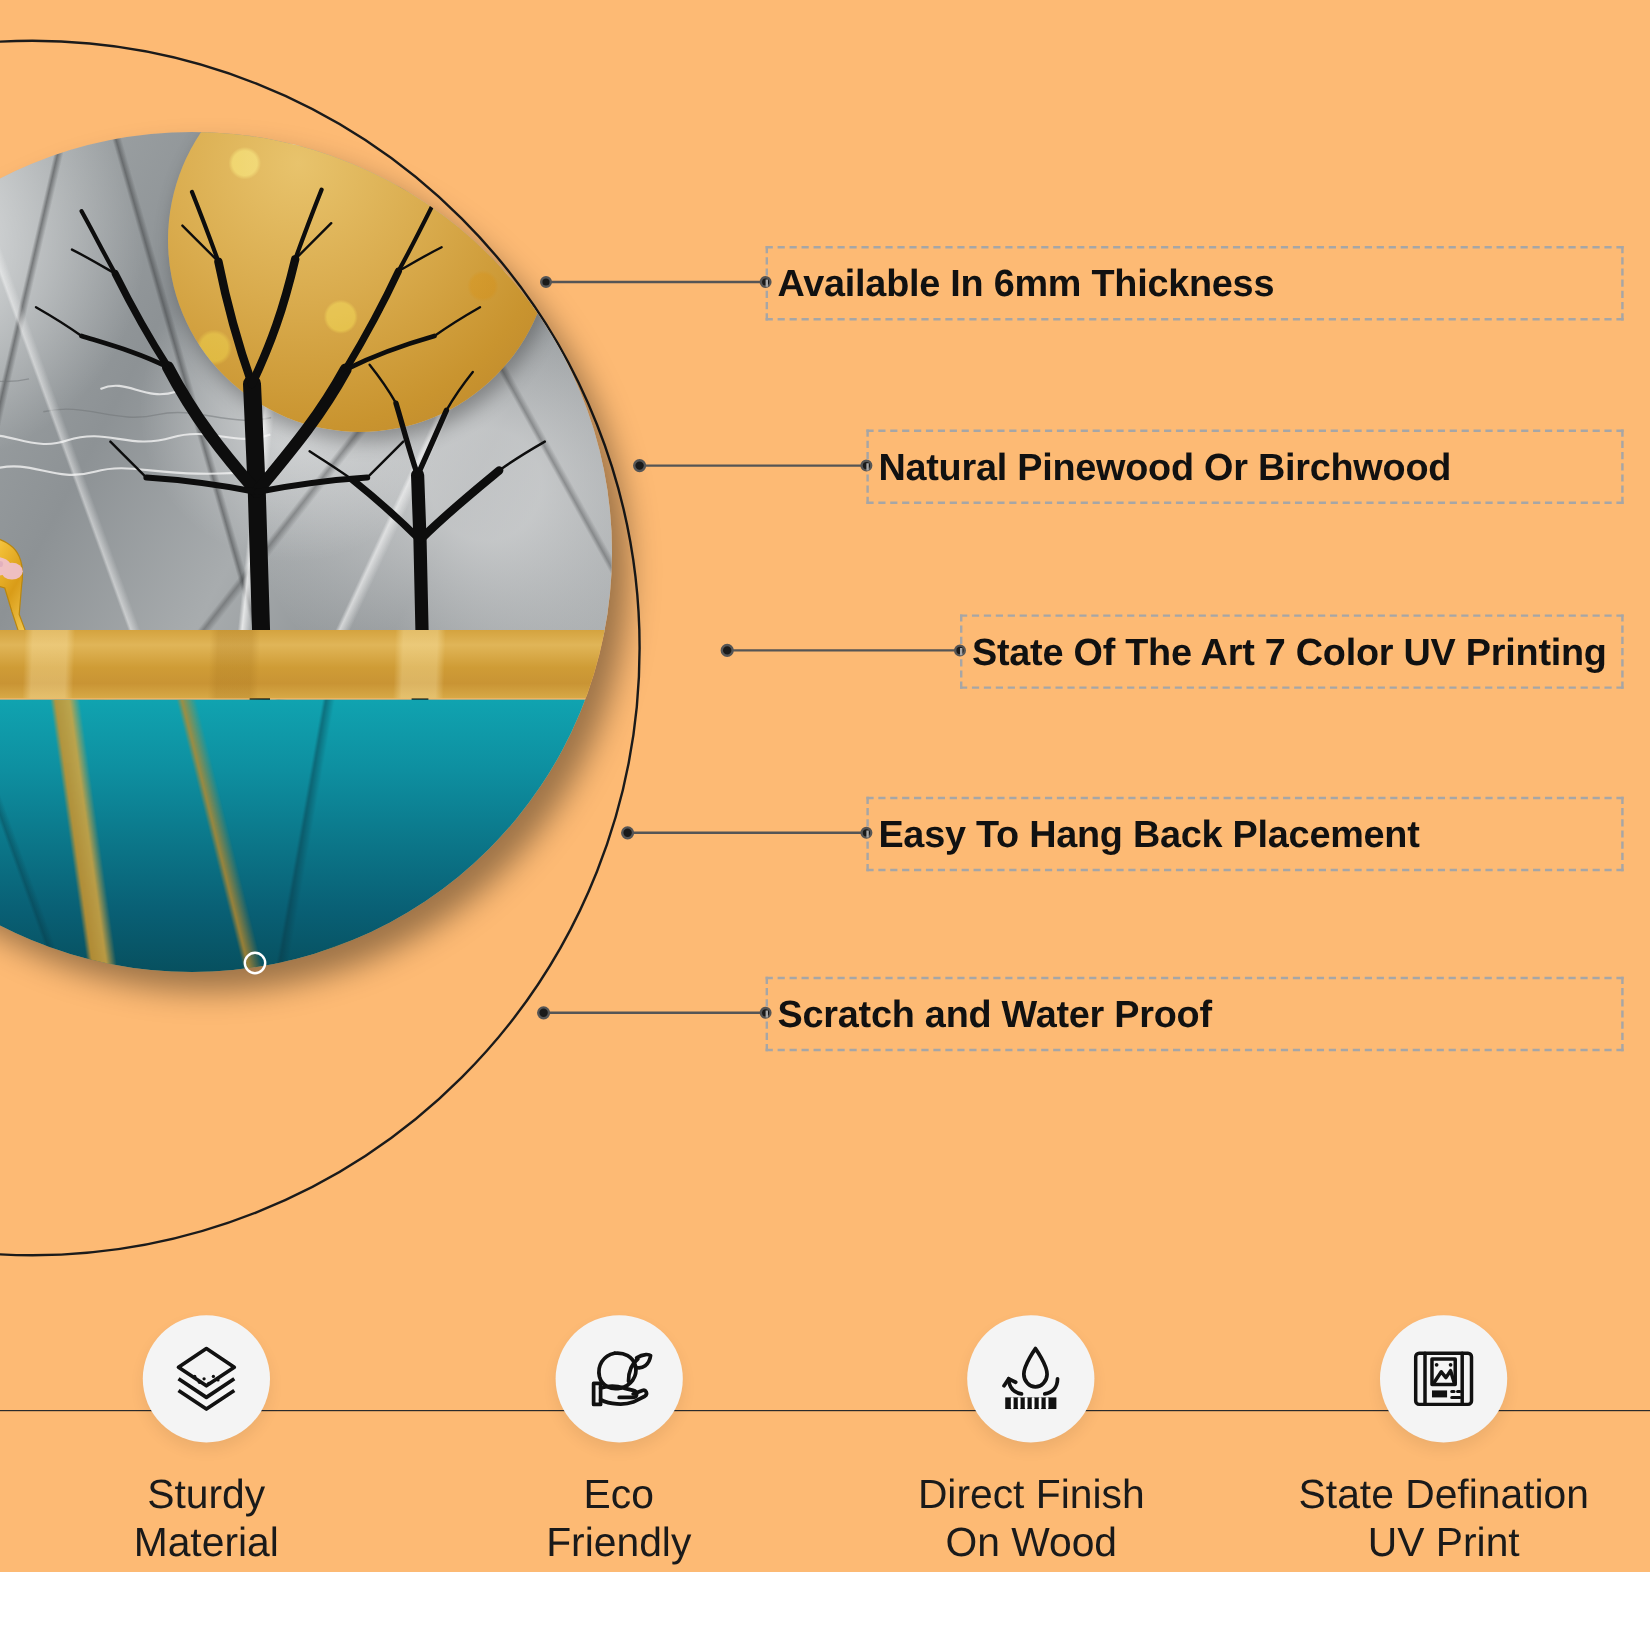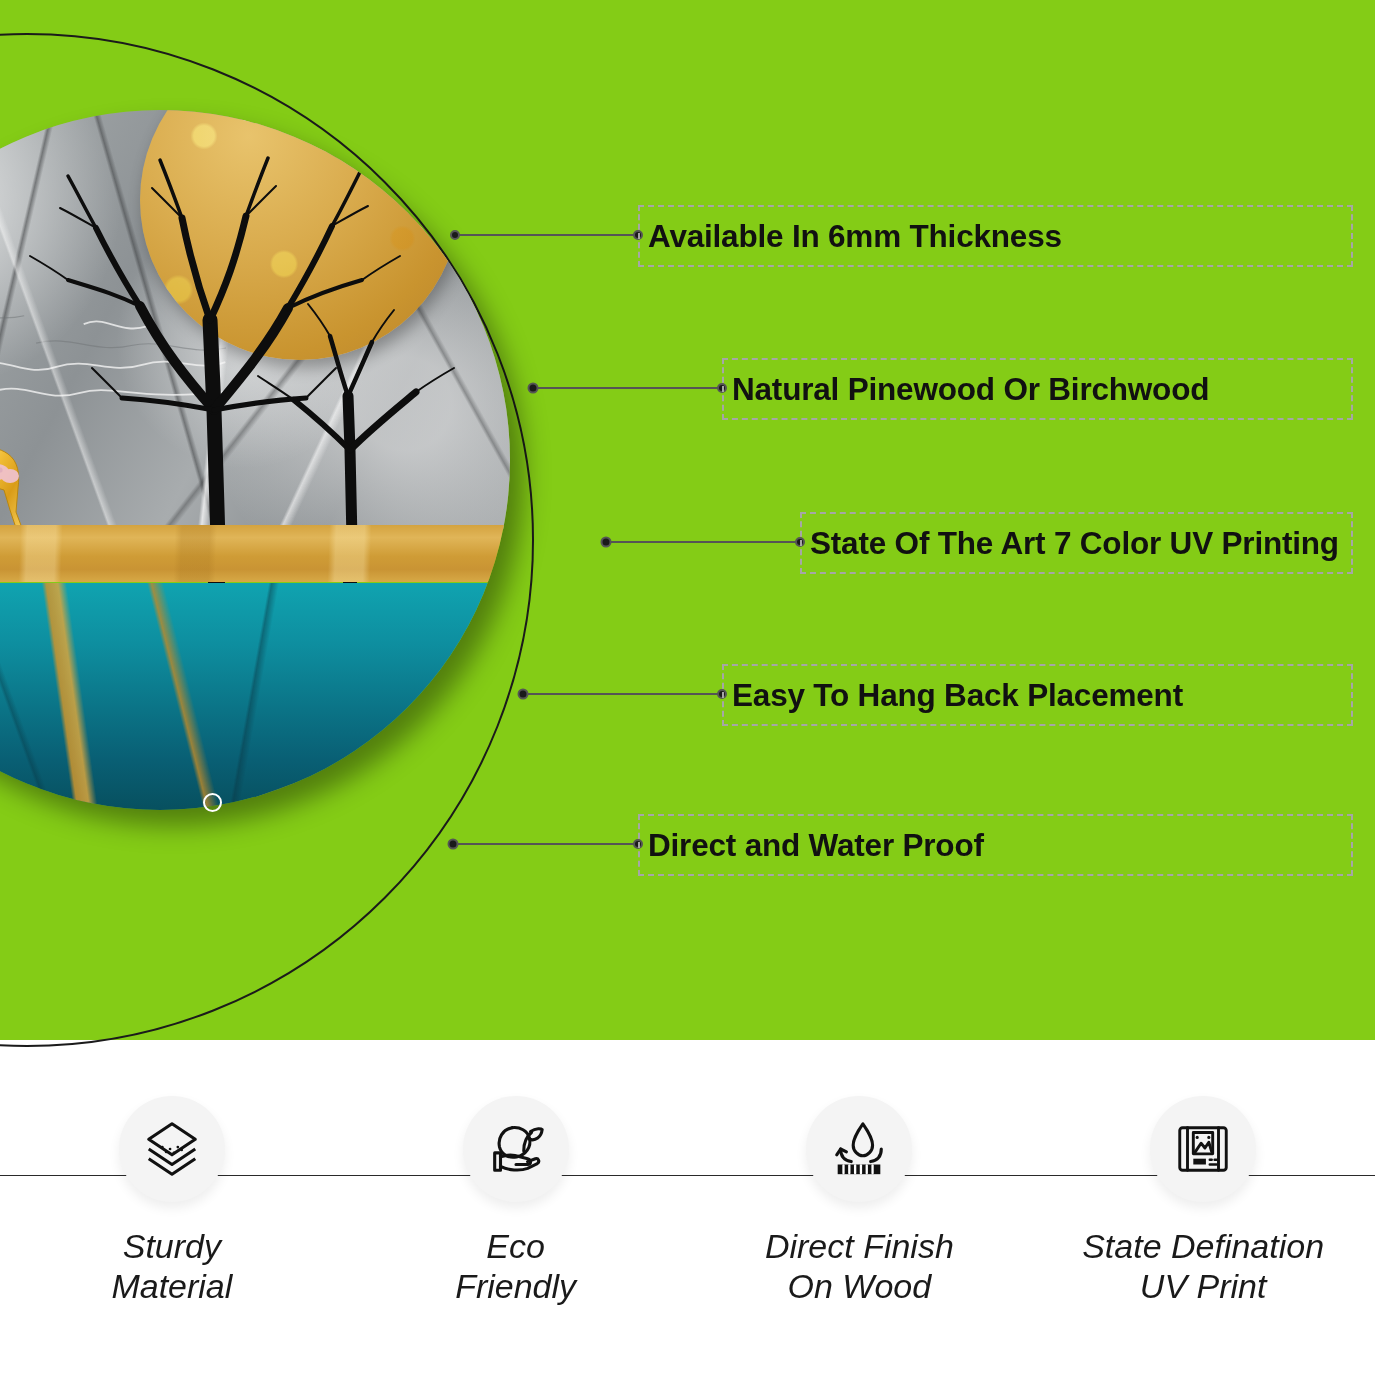--- a/index.html
+++ b/index.html
@@ -13,22 +13,22 @@
     position: relative;
     overflow: hidden;
     font-family: "Liberation Sans", sans-serif;
     -webkit-font-smoothing: antialiased;
   }
 
   #stage {
     position: absolute;
     left: 0; top: 0;
     width: 1375px;
-    height: 1040px;
-    background: #84cc16;
+    height: 1310px;
+    background: #fdba74;
   }
 
   
   .art-wrap {
     position: absolute;
     left: -190px;
     top: 110px;
     width: 700px;
     height: 700px;
     border-radius: 50%;
@@ -235,21 +235,20 @@
     box-shadow: 0 6px 12px rgba(0,0,0,0.07);
   }
   .benefit .blabel {
     margin-top: 24px;
     text-align: center;
     font-size: 34px;
     line-height: 1.18;
     color: #1a1a1a;
     font-weight: 400;
     white-space: pre-line;
-    font-style: italic;
   }
 </style>
 </head>
 <body>
 
 <div id="stage">
 
   <div class="outline-circle"></div>
 
   <div class="art-wrap">
@@ -401,21 +400,21 @@
 
   <div class="feature-box" style="left:800px; top:512px; width:553px; height:62px;">
     <span class="ftext">State Of The Art 7 Color UV Printing</span>
   </div>
 
   <div class="feature-box" style="left:722px; top:664px; width:631px; height:62px;align-items:center;">
     <span class="ftext">Easy To Hang Back Placement</span>
   </div>
 
   <div class="feature-box" style="left:638px; top:814px; width:715px; height:62px;">
-    <span class="ftext">Direct and Water Proof</span>
+    <span class="ftext">Scratch and Water Proof</span>
   </div>
 
   <div class="divider"></div>
 
   <div class="benefits">
 
     <div class="benefit">
       <div class="bubble">
         <svg width="62" height="62" viewBox="0 0 64 64" fill="none" stroke="#111" stroke-width="3.2" stroke-linejoin="round">
           <path d="M32 6 L56 22 L32 38 L8 22 Z"></path>

